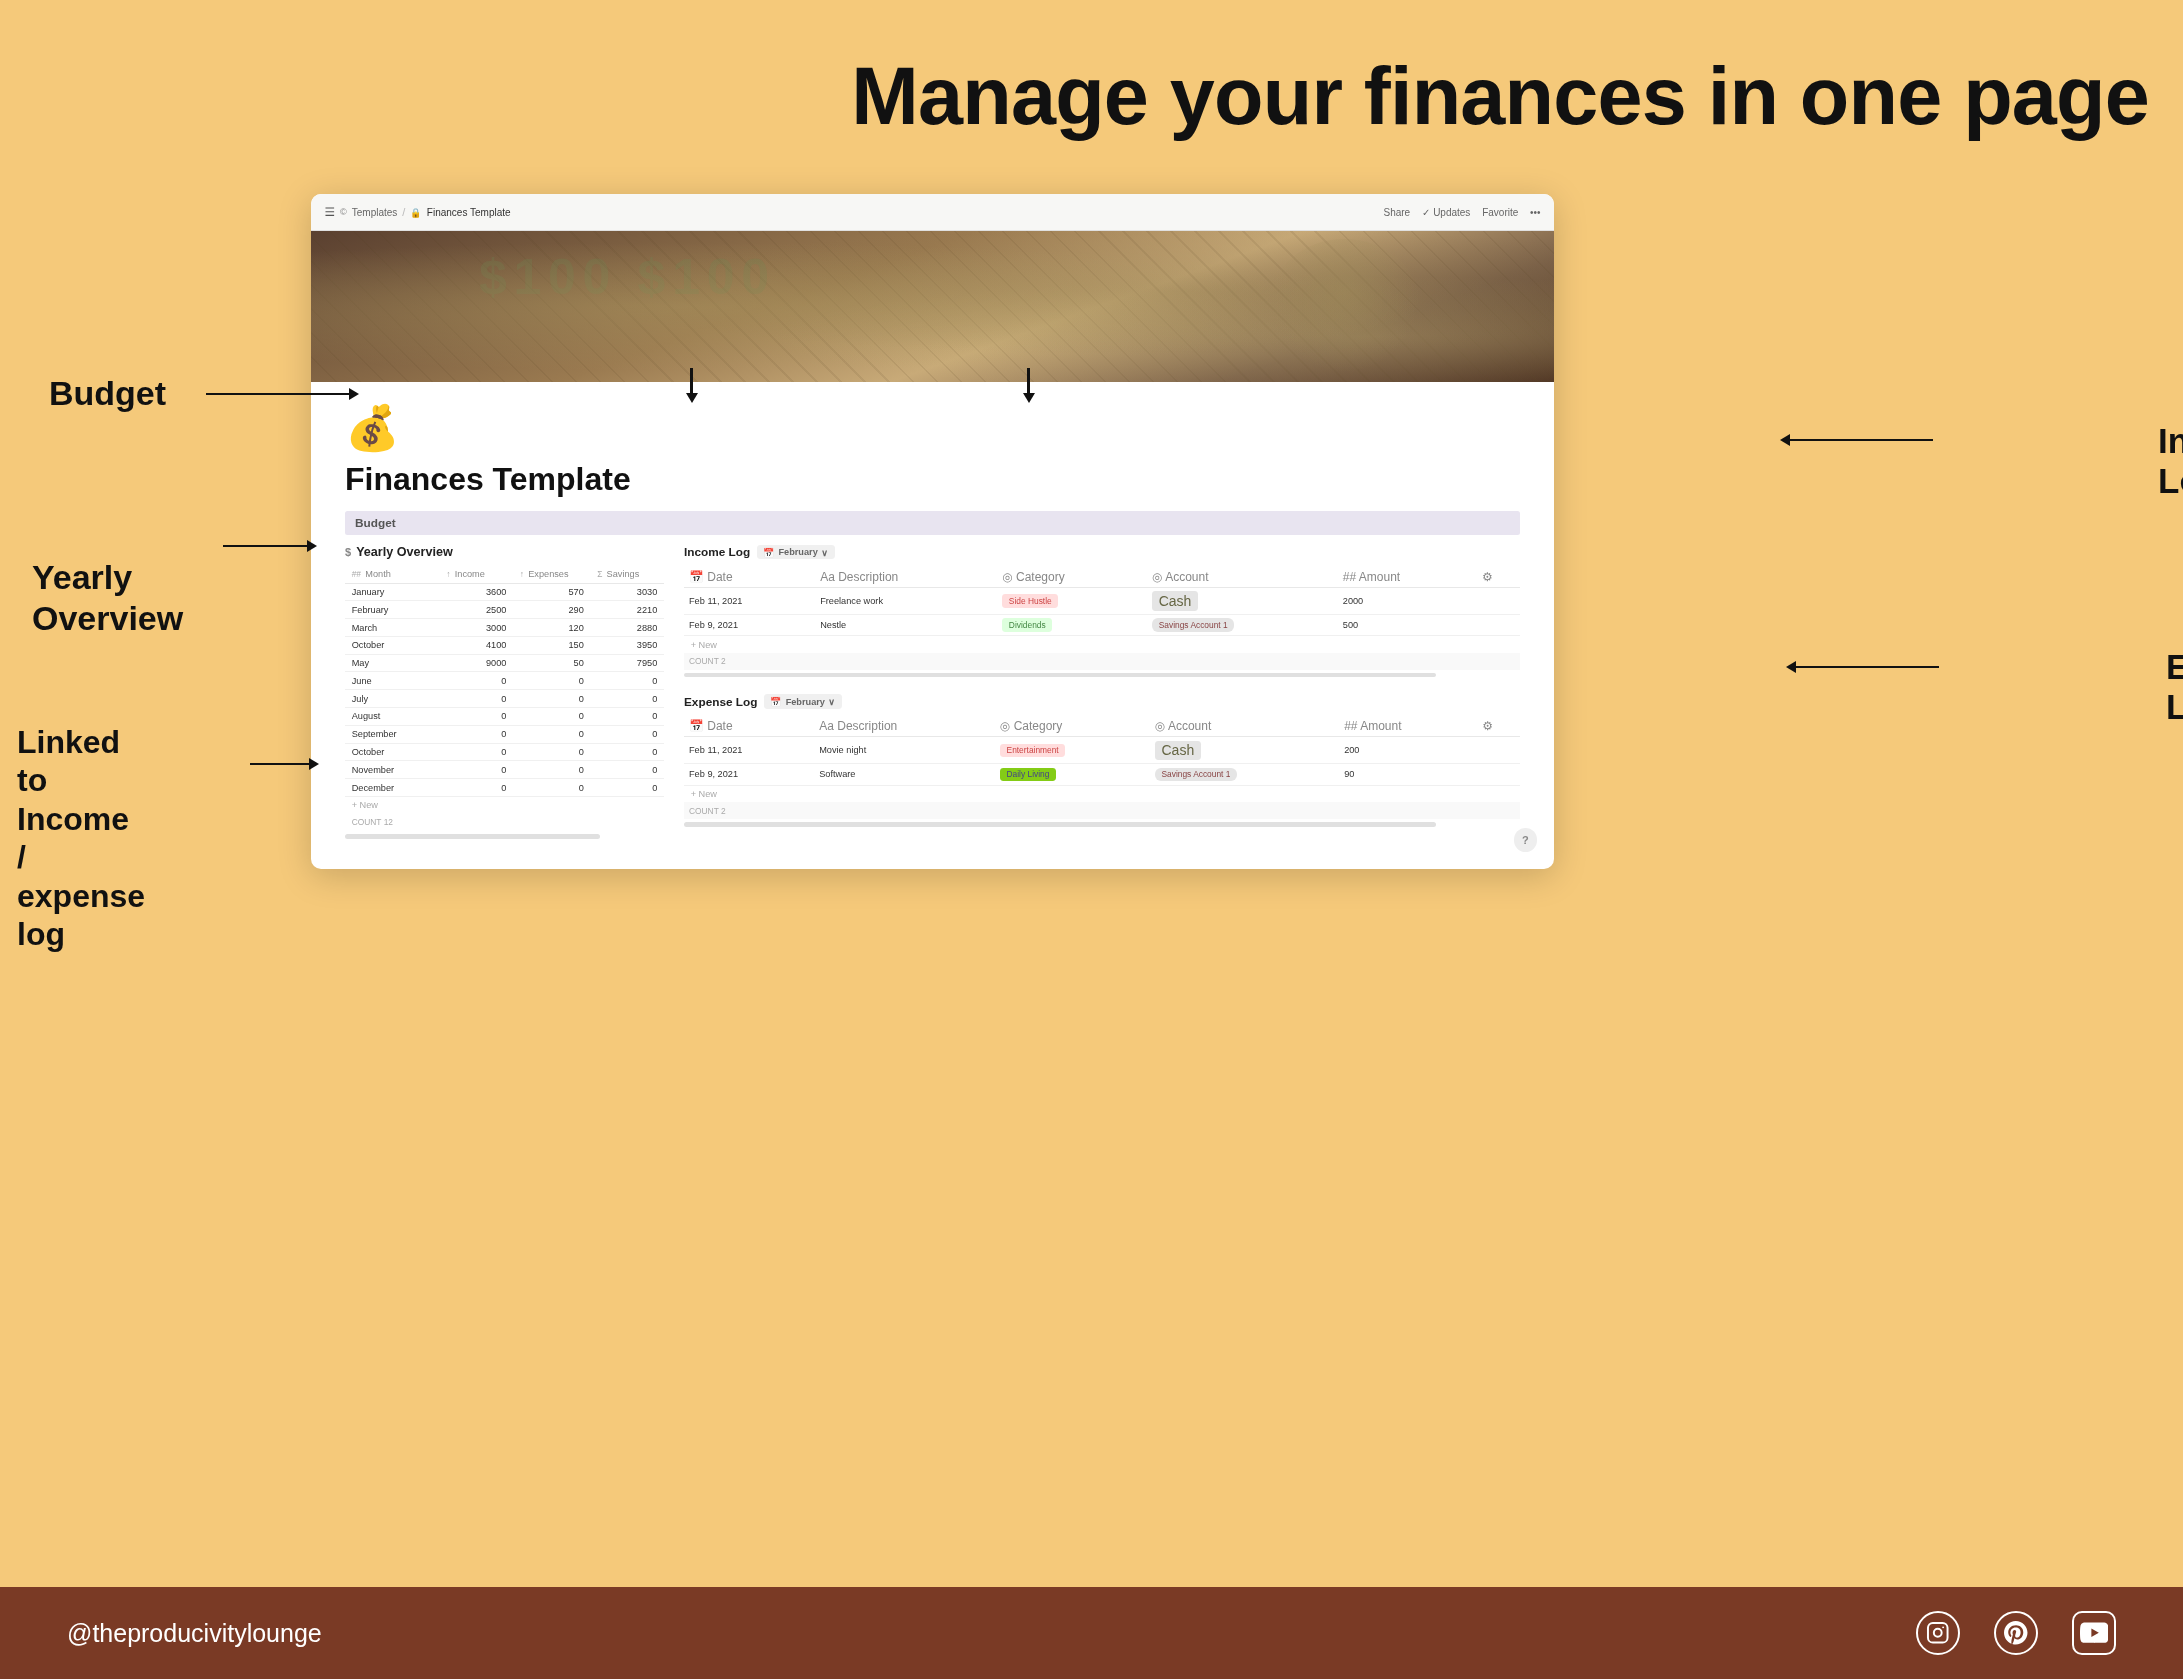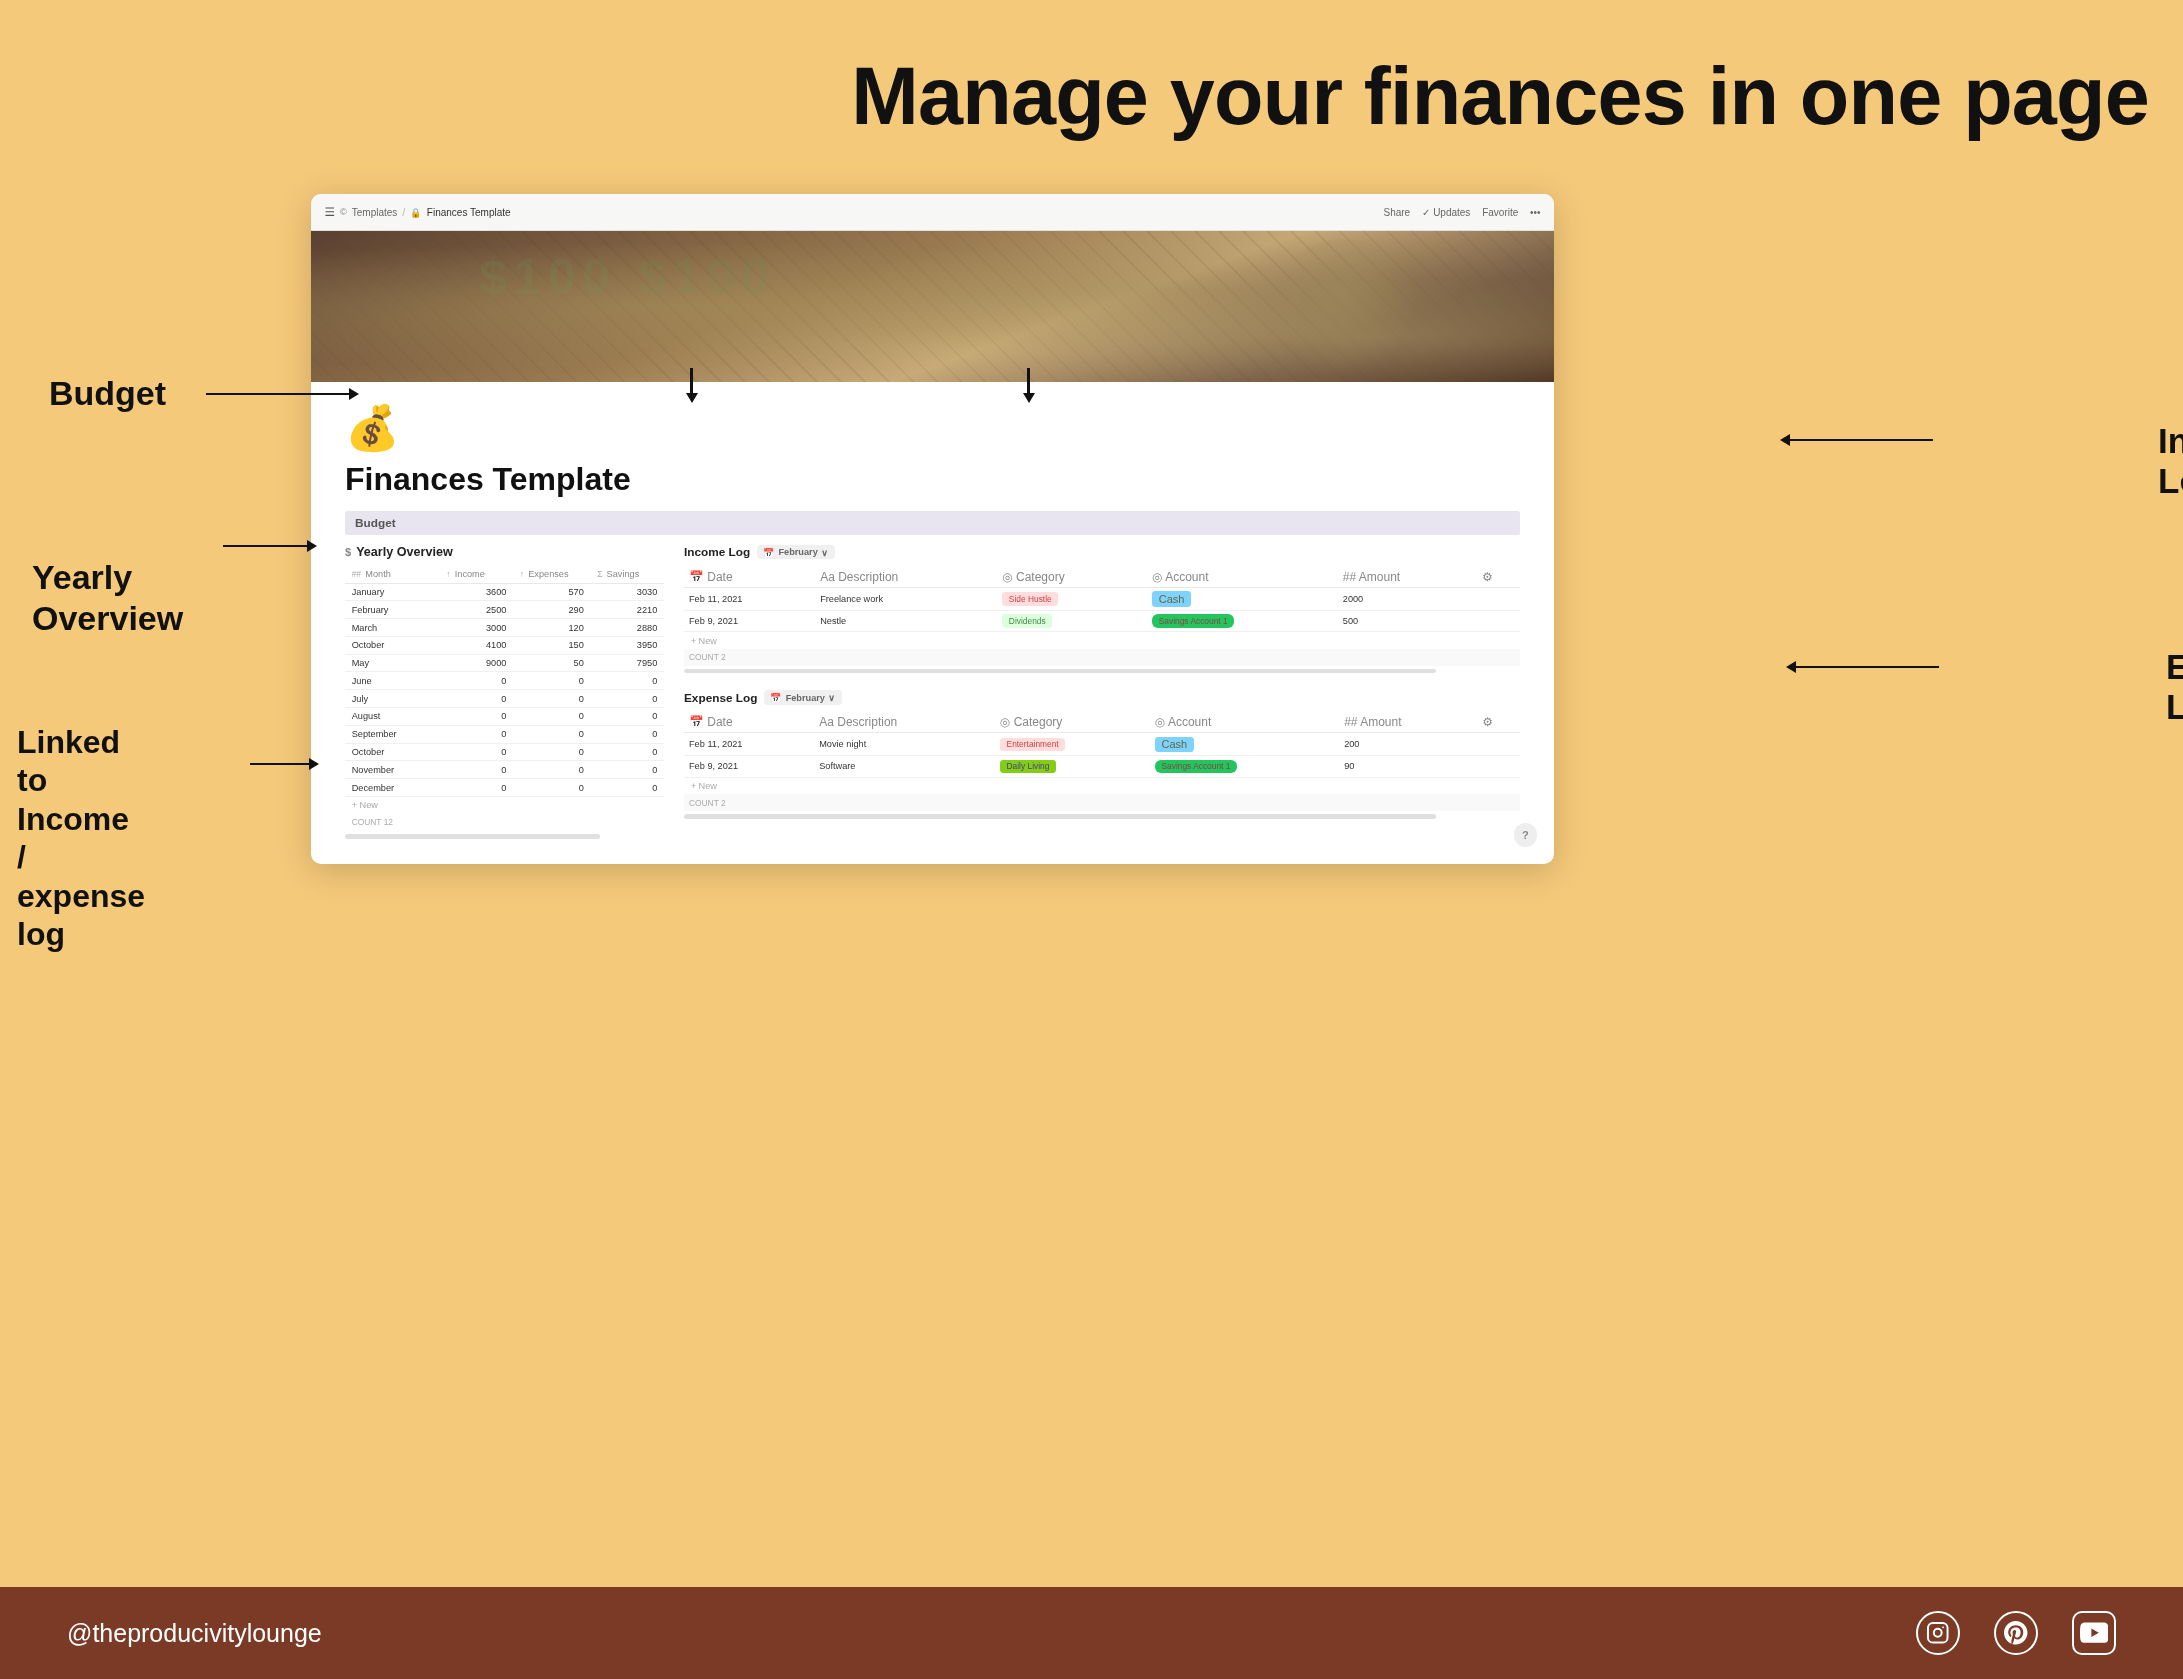--- a/index.html
+++ b/index.html
@@ -245,26 +245,26 @@
       font-weight: 500;
     }
     .badge-pink { background: #fdd; color: #c44; }
     .badge-green { background: #dfd; color: #484; }
     .badge-blue { background: #84cc16; color: #448; }
 
     .account-badge {
       display: inline-block;
       padding: 1.7px 6.7px;
       border-radius: 3.4px;
-      font-size: 11px;
-      background: #7dd3fc;
+      font-size: 14px;
+      background: #e5e5e5;
       color: #664;
     }
     .account-badge-savings {
-      background: #22c55e;
+      background: #e5e5e5;
       color: #844;
       border-radius: 6px;
     }
 
     .log-count-row {
       font-size: 8.4px;
       color: #aaa;
       padding: 3.4px 5px;
       background: #f9f9f9;
     }

